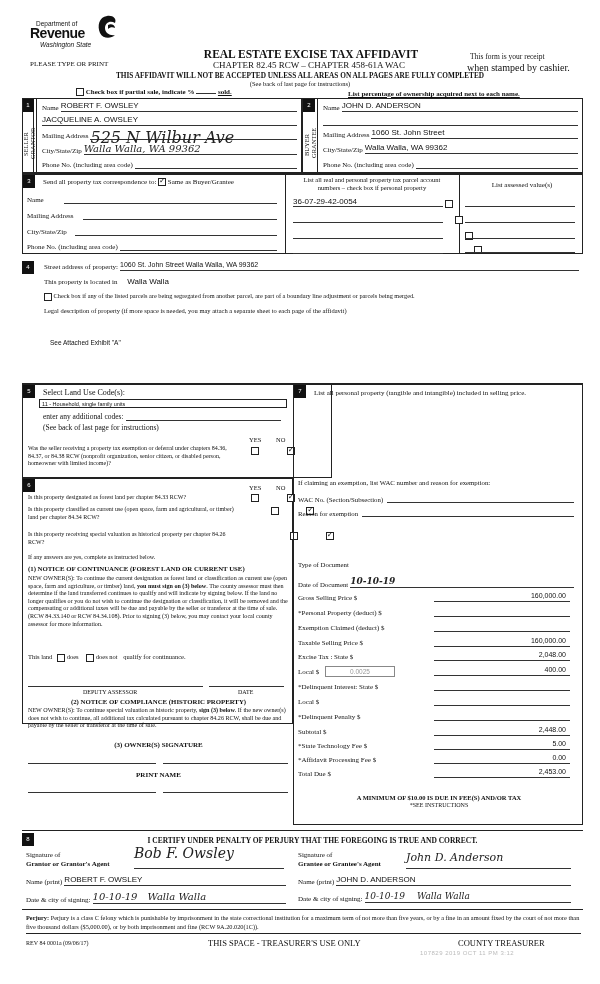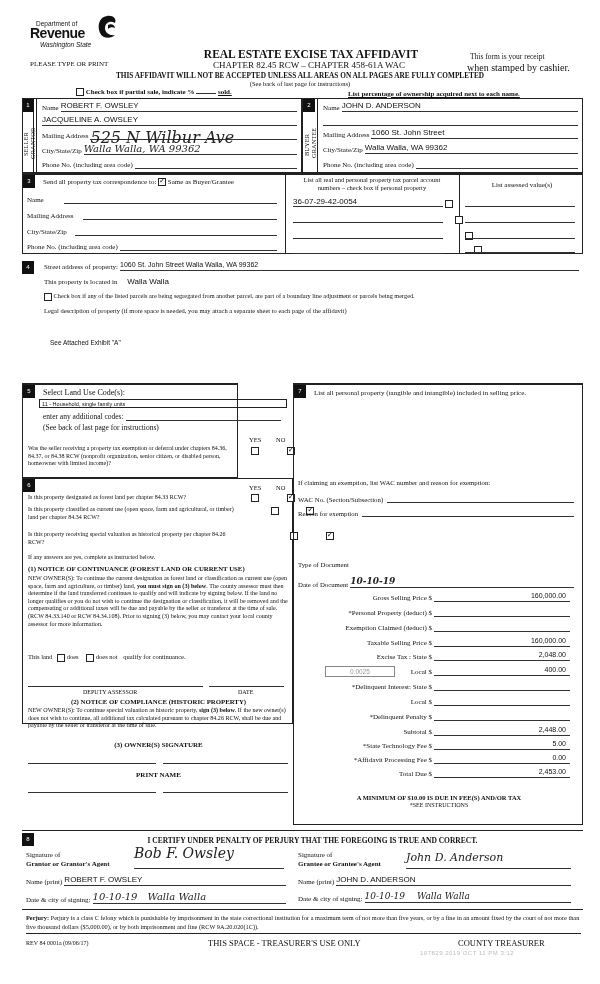--- a/index.html
+++ b/index.html
@@ -12,21 +12,21 @@
 .num{position:absolute;background:#111;color:#fff;font-size:6px;text-align:center;font-family:"Liberation Sans",sans-serif;line-height:12px;width:12px;height:13px}
 .line{border-bottom:1px solid #333;display:inline-block}
 .chk{display:inline-block;width:8px;height:8px;border:1px solid #222;vertical-align:middle;background:#fff;position:relative}
 .chk.on::after{content:"✓";position:absolute;left:0;top:-3px;font-size:8px;font-family:"DejaVu Sans",sans-serif}
 .vlabel{position:absolute;writing-mode:vertical-rl;transform:rotate(180deg);font-size:6.5px;text-align:center;line-height:8px}
 .fill{font-family:"Liberation Sans",sans-serif;font-size:8px}
 .lbl{font-size:7px}
 .row{position:absolute;display:flex;align-items:flex-end;white-space:nowrap}
 .row .line{flex:1;margin-left:2px;height:10px}
 .money{position:absolute;display:flex;align-items:flex-end;font-size:7px;white-space:nowrap}
-.money .mlbl{width:136px;text-align:right;padding-right:2px}
+.money .mlbl{width:136px;text-align:left;padding-right:2px}
 .money .mline{width:136px;border-bottom:1px solid #333;text-align:right;font-family:"Liberation Sans",sans-serif;font-size:7px;height:10px;padding-right:4px}
 .gray{color:#888}
 </style>
 </head>
 <body>
 
 <div class="abs" style="left:28px;top:14px;width:90px;height:40px;">
   <div class="abs sans" style="left:8px;top:6px;font-size:6.5px;">Department of</div>
   <div class="abs sans" style="left:2px;top:11px;font-size:14px;font-weight:bold;letter-spacing:-0.5px;">Revenue</div>
   <div class="abs sans" style="left:12px;top:27px;font-size:6.5px;font-style:italic;">Washington State</div>
@@ -163,21 +163,21 @@
   <span>This property is located in</span>
   <span class="fill" style="margin-left:8px">Walla Walla</span>
 </div>
 <div class="abs" style="left:44px;top:292px;font-size:6.3px;white-space:nowrap">
   <span class="chk"></span>
   <span>Check box if any of the listed parcels are being segregated from another parcel, are part of a boundary line adjustment or parcels being merged.</span>
 </div>
 <div class="abs" style="left:44px;top:307px;font-size:6.5px;white-space:nowrap">Legal description of property (if more space is needed, you may attach a separate sheet to each page of the affidavit)</div>
 <div class="abs sans" style="left:50px;top:339px;font-size:6.5px">See Attached Exhibit "A"</div>
 
-<div class="box" style="left:22px;top:383px;width:216px;height:95px;border-top-width:2px">
+<div class="box" style="left:22px;top:383px;width:310px;height:95px;border-top-width:2px">
   <div class="num" style="left:0;top:0;">5</div>
   <div class="abs" style="left:20px;top:3px;font-size:8px">Select Land Use Code(s):</div>
   <div class="abs sans" style="left:16px;top:14px;width:248px;height:9px;border:1px solid #222;font-size:5.5px;padding-left:2px;line-height:8px">11 - Household, single family units</div>
   <div class="row" style="left:20px;top:26px;width:238px;font-size:7.5px">
       <span>enter any additional codes:</span>
       <span class="line"></span>
     </div>
   <div class="abs" style="left:20px;top:38px;font-size:7.5px">(See back of last page for instructions)</div>
   <div class="abs" style="left:226px;top:51px;font-size:6.5px">YES</div>
   <div class="abs" style="left:253px;top:51px;font-size:6.5px">NO</div>

